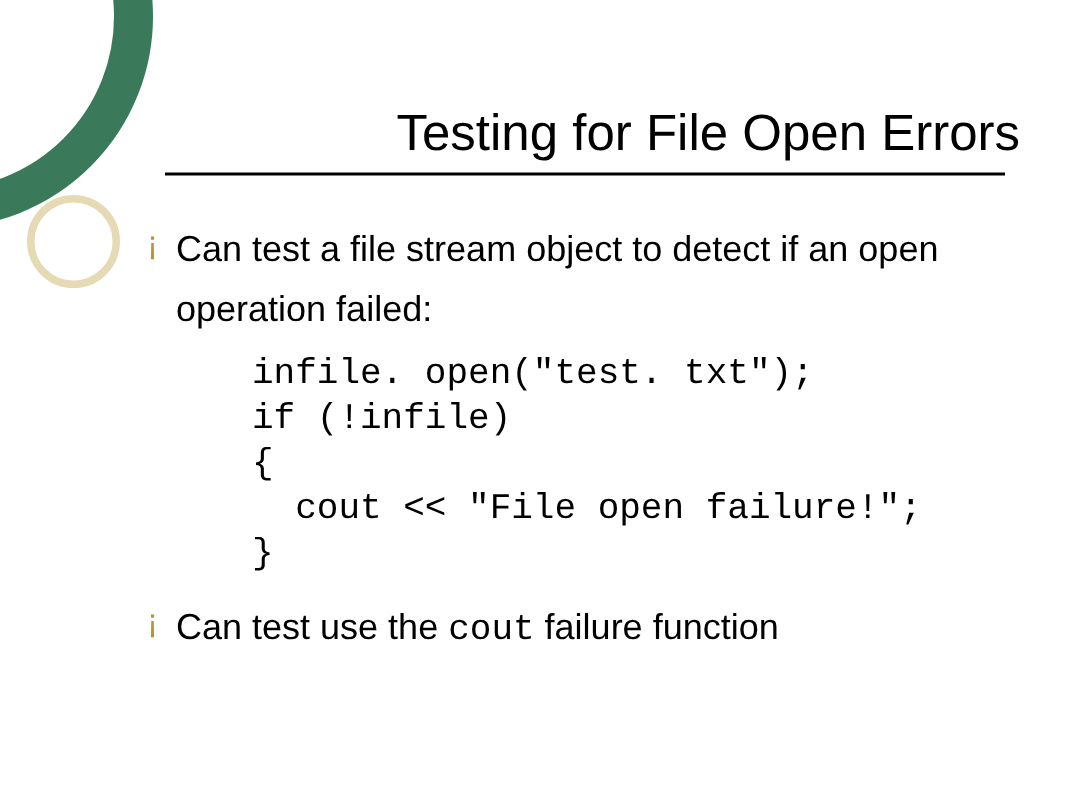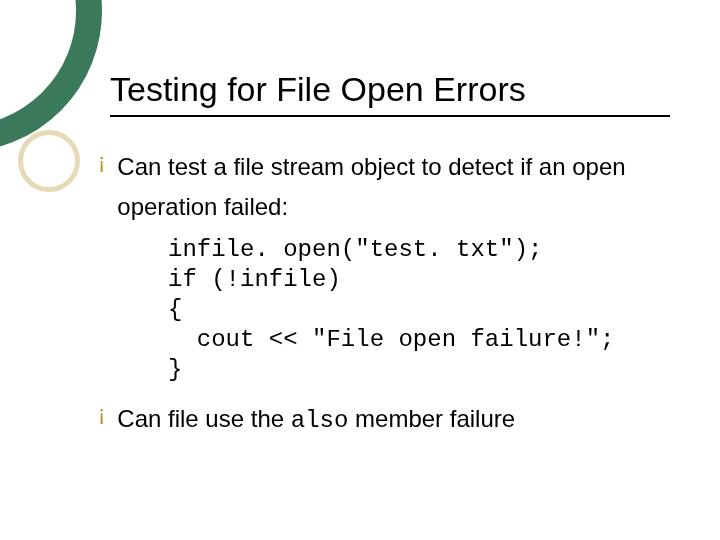--- a/index.html
+++ b/index.html
@@ -43,20 +43,21 @@
     width: 720px;
     height: 540px;
     box-sizing: border-box;
     padding: 70px 40px 40px 40px;
   }
   .title {
     font-family: Arial, Helvetica, sans-serif;
     font-size: 34px;
     font-weight: normal;
     margin: 0 0 6px 70px;
+    text-align: right;
   }
   .title-rule {
     border: none;
     border-top: 2px solid #000;
     margin: 0 0 30px 70px;
     width: 560px;
   }
   .bullet-item {
     display: flex;
     align-items: flex-start;
@@ -103,17 +104,17 @@
 
   <div class="code-block">infile. open("test. txt");
 if (!infile)
 {
   cout &lt;&lt; "File open failure!";
 }</div>
 
   <div class="bullet-item">
     <span class="bullet-mark">¡</span>
     <span class="bullet-text">
-      <span>Can file use the </span><span class="mono-inline">also</span><span> member failure</span>
+      <span>Can test use the </span><span class="mono-inline">cout</span><span> failure function</span>
     </span>
   </div>
 
 </div>
 
 </body></html>

